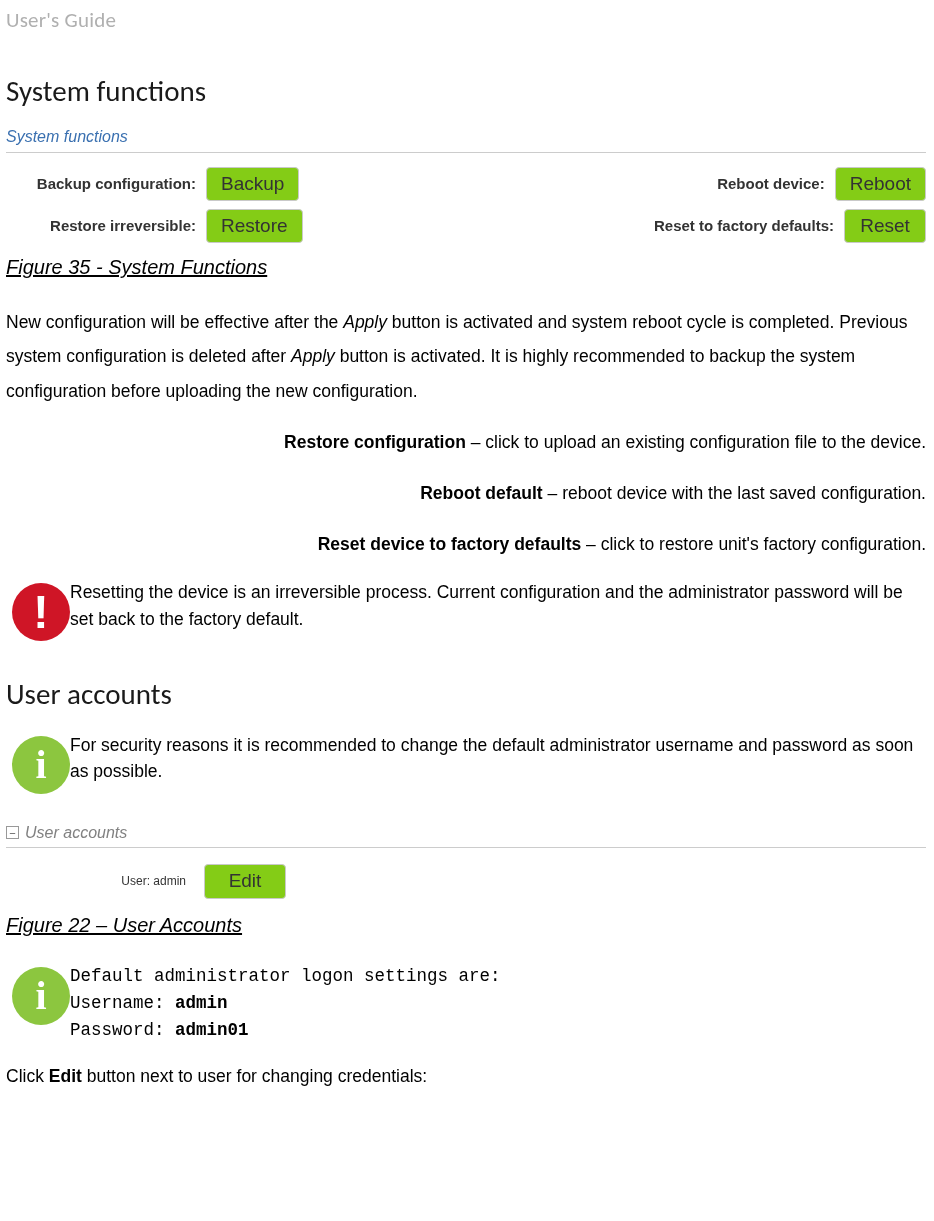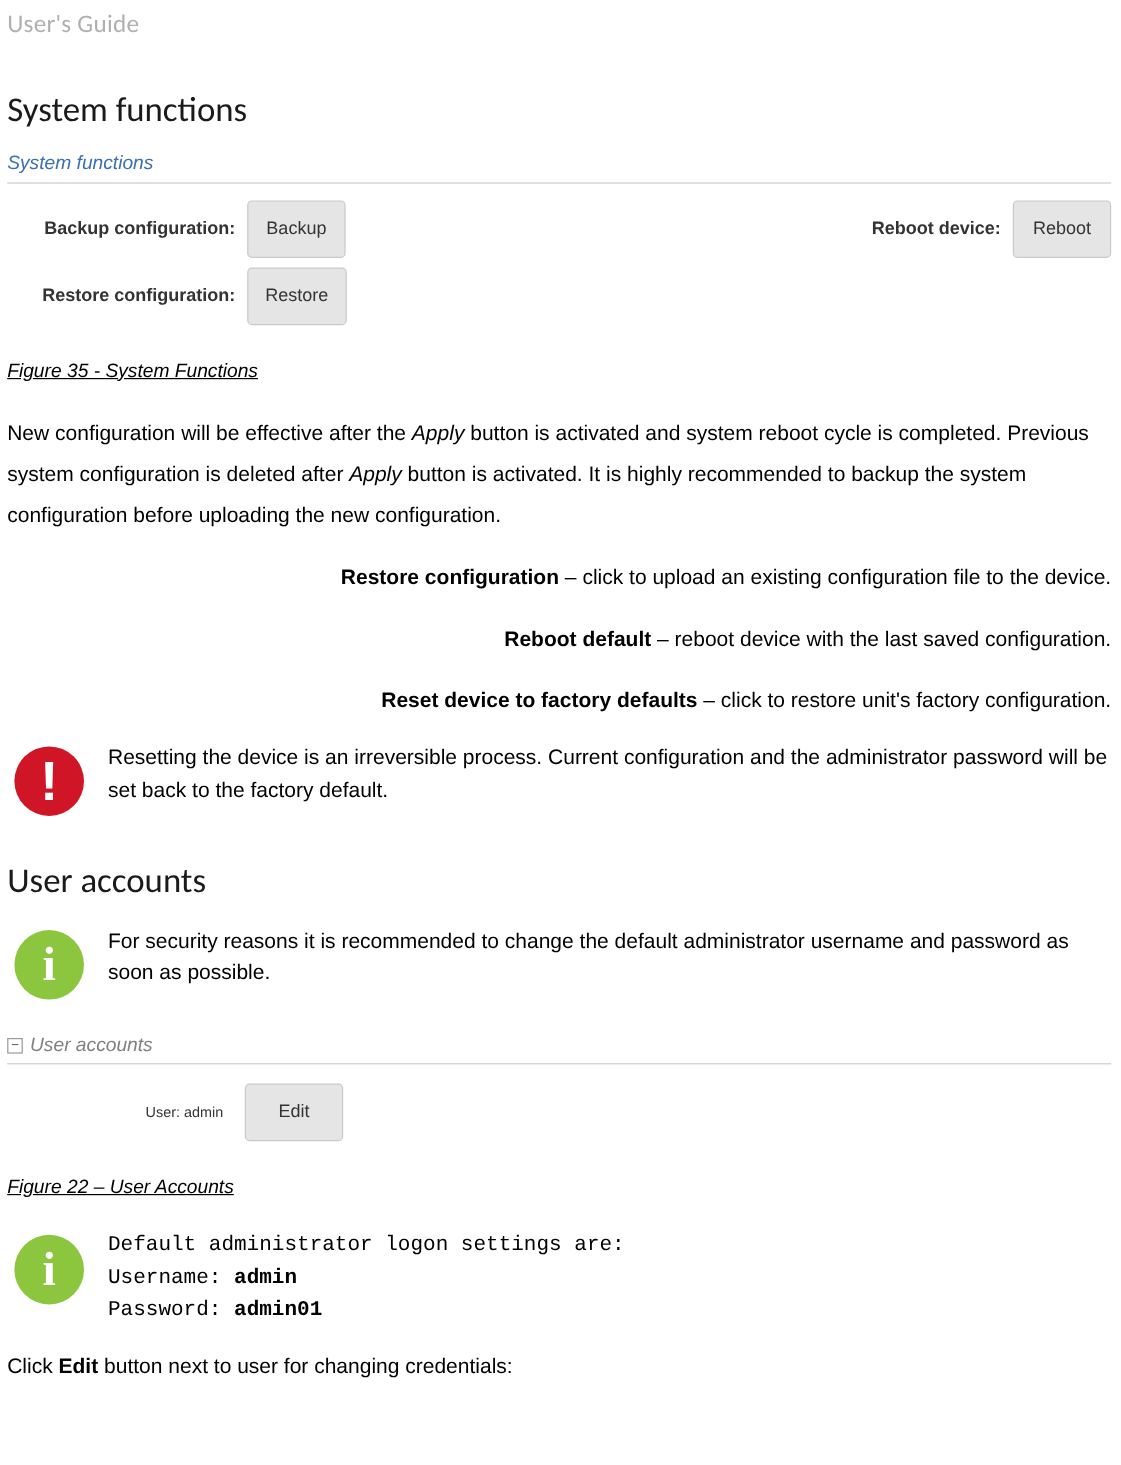--- a/index.html
+++ b/index.html
@@ -52,51 +52,50 @@
     font-size: 15px;
     width: 190px;
     text-align: right;
     padding-right: 10px;
     font-weight: 600;
     font-family: Arial, sans-serif;
   }
   .panel-btn {
     display: inline-block;
     border: 1px solid #c9c9c9;
-    background: #e5e5e5;
+    background: #84cc16;
     color: #333;
-    font-size: 15px;
-    padding: 11px 14px;
+    font-size: 19px;
+    padding: 1px 14px;
     border-radius: 4px;
     min-width: 52px;
     text-align: center;
   }
   .right-block { margin-left: auto; }
   .panel-cell.r .panel-label { width: 210px; }
   .figure-cap {
     font-style: italic;
-    font-size: 16px;
+    font-size: 20px;
     text-decoration: underline;
-    margin: 26px 0 22px 0;
+    margin: 8px 0 22px 0;
   }
   .para {
     margin: 10px 0 18px 0;
     line-height: 1.95;
   }
   .para em { font-style: italic; }
   .term {
     margin: 18px 0;
     line-height: 1.9;
     text-align: right;
   }
   .term b { font-weight: 700; }
   .note-row {
     display: flex;
     align-items: flex-start;
-    gap: 20px;
     margin: 14px 0 30px 0;
   }
   .icon-circ {
     width: 58px;
     height: 58px;
     border-radius: 50%;
     flex: 0 0 58px;
     display: flex;
     align-items: center;
     justify-content: center;
@@ -181,22 +180,26 @@
       <span class="panel-btn">Backup</span>
     </div>
     <div class="panel-cell r right-block">
       <span class="panel-label">Reboot device:</span>
       <span class="panel-btn">Reboot</span>
     </div>
   </div>
 
   <div class="panel-row">
     <div class="panel-cell">
-      <span class="panel-label">Restore configuration:</span>
+      <span class="panel-label">Restore irreversible:</span>
       <span class="panel-btn">Restore</span>
+    </div>
+    <div class="panel-cell r right-block">
+      <span class="panel-label">Reset to factory defaults:</span>
+      <span class="panel-btn">Reset</span>
     </div>
   </div>
 </div>
 
 <div class="figure-cap">Figure 35 - System Functions</div>
 
 <div class="para">
   <span>New configuration will be effective after the </span><em>Apply</em><span> button is activated and system reboot cycle is completed. Previous system configuration is deleted after </span><em>Apply</em><span> button is activated. It is highly recommended to backup the system configuration before uploading the new configuration.</span>
 </div>
 

